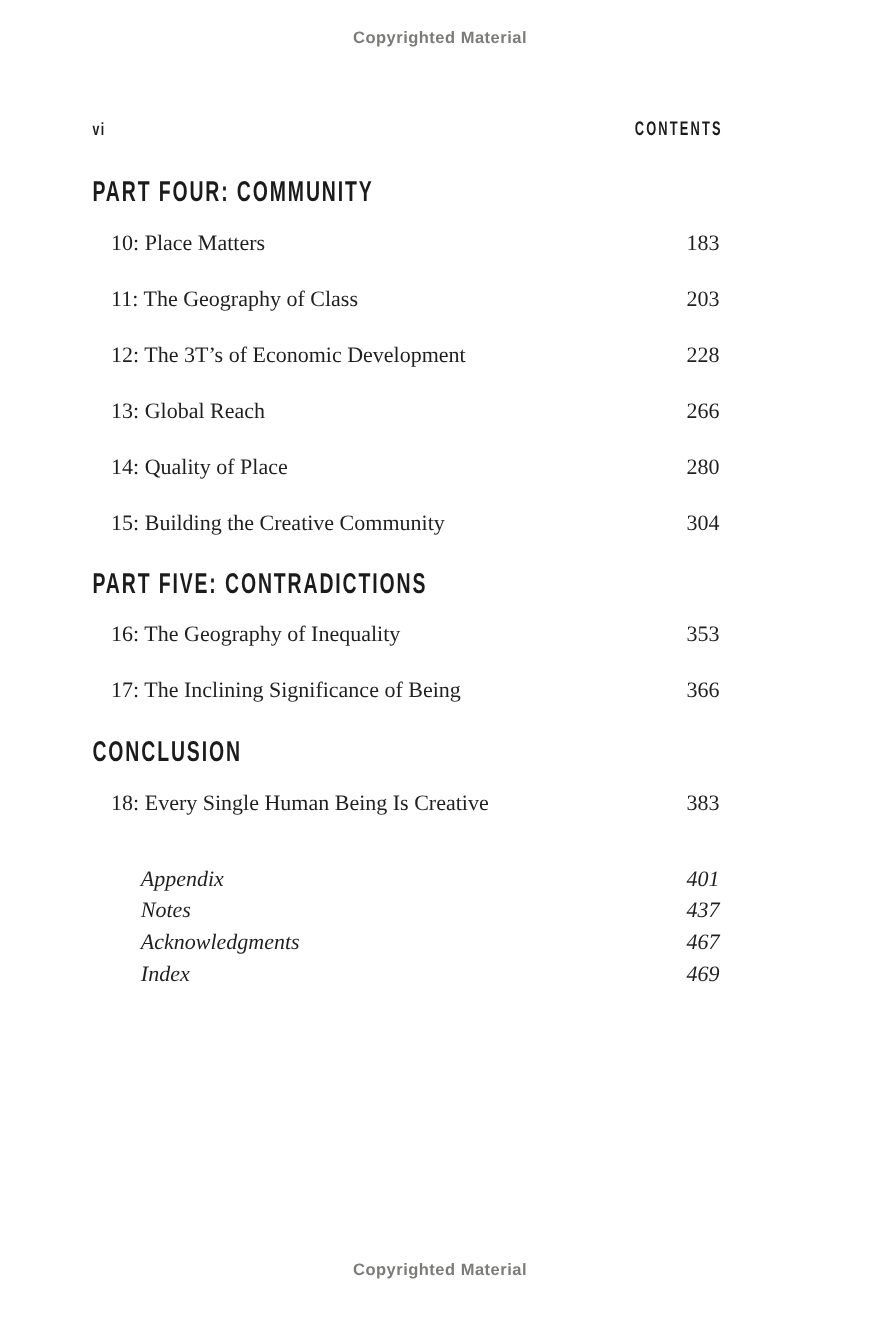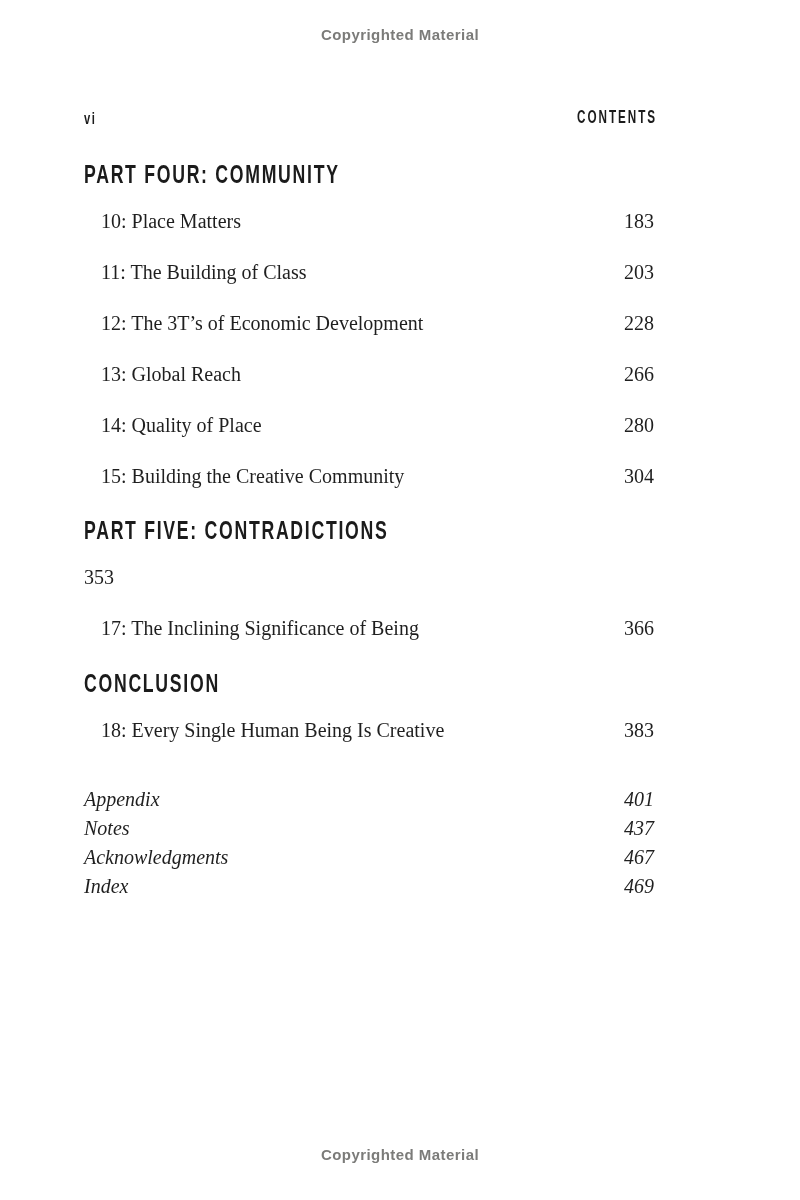--- a/index.html
+++ b/index.html
@@ -86,20 +86,21 @@
   }
   .toc-row .toc-title { padding-left: 17px; text-align: center; }
   .toc-page { text-align: right; }
 
   .back-matter {
     margin-top: 45px;
   }
   .back-matter .toc-row {
     margin-bottom: 5px;
     font-style: italic;
+    margin-left: 44px;
   }
   .back-matter .toc-row .toc-title { padding-left: 0; }
 </style>
 </head>
 <body>
 
 <div class="page">
 
   <div class="copyright top">Copyrighted Material</div>
 
@@ -110,21 +111,21 @@
       <span class="condensed running-head">CONTENTS</span>
     </div>
 
     <div class="condensed part-heading">PART FOUR: COMMUNITY</div>
 
     <div class="toc-row">
       <span class="toc-title">10: Place Matters</span>
       <span class="toc-page">183</span>
     </div>
     <div class="toc-row">
-      <span class="toc-title">11: The Building of Class</span>
+      <span class="toc-title">11: The Geography of Class</span>
       <span class="toc-page">203</span>
     </div>
     <div class="toc-row">
       <span class="toc-title">12: The 3T’s of Economic Development</span>
       <span class="toc-page">228</span>
     </div>
     <div class="toc-row">
       <span class="toc-title">13: Global Reach</span>
       <span class="toc-page">266</span>
     </div>
@@ -133,20 +134,21 @@
       <span class="toc-page">280</span>
     </div>
     <div class="toc-row">
       <span class="toc-title">15: Building the Creative Community</span>
       <span class="toc-page">304</span>
     </div>
 
     <div class="condensed part-heading gap-mid">PART FIVE: CONTRADICTIONS</div>
 
     <div class="toc-row">
+      <span class="toc-title">16: The Geography of Inequality</span>
       <span class="toc-page">353</span>
     </div>
     <div class="toc-row">
       <span class="toc-title">17: The Inclining Significance of Being</span>
       <span class="toc-page">366</span>
     </div>
 
     <div class="condensed part-heading gap-lg">CONCLUSION</div>
 
     <div class="toc-row">

